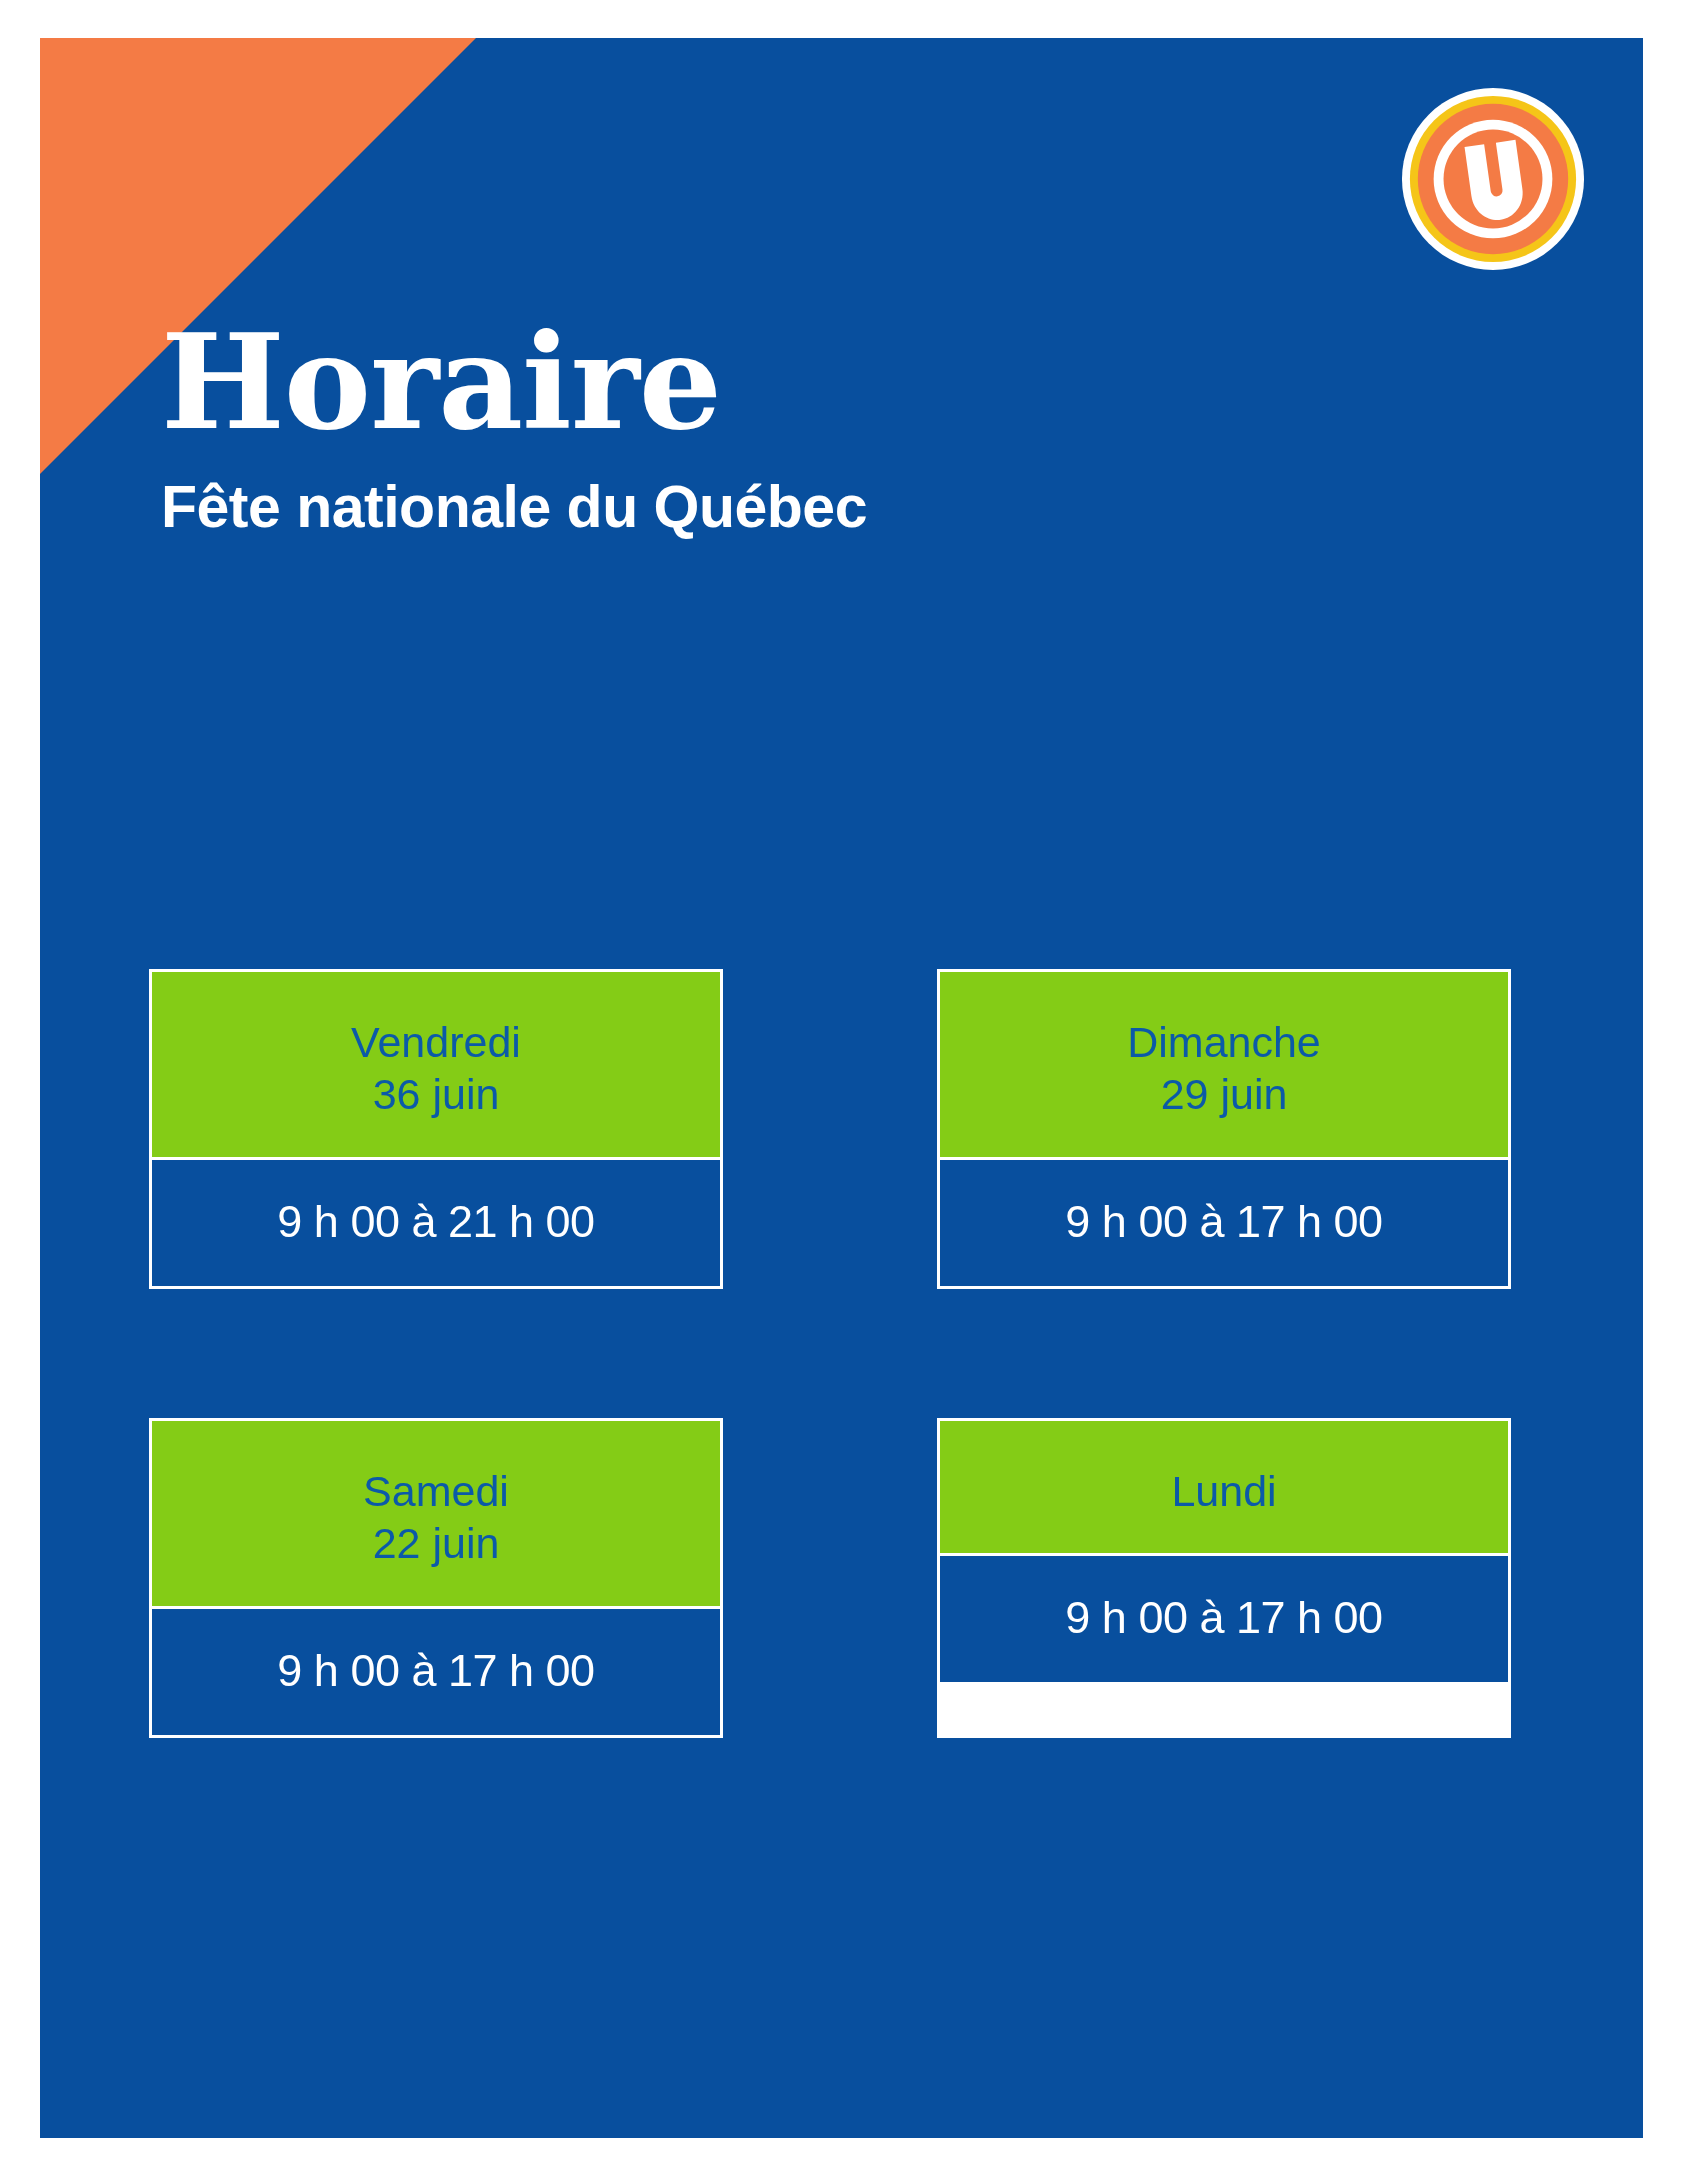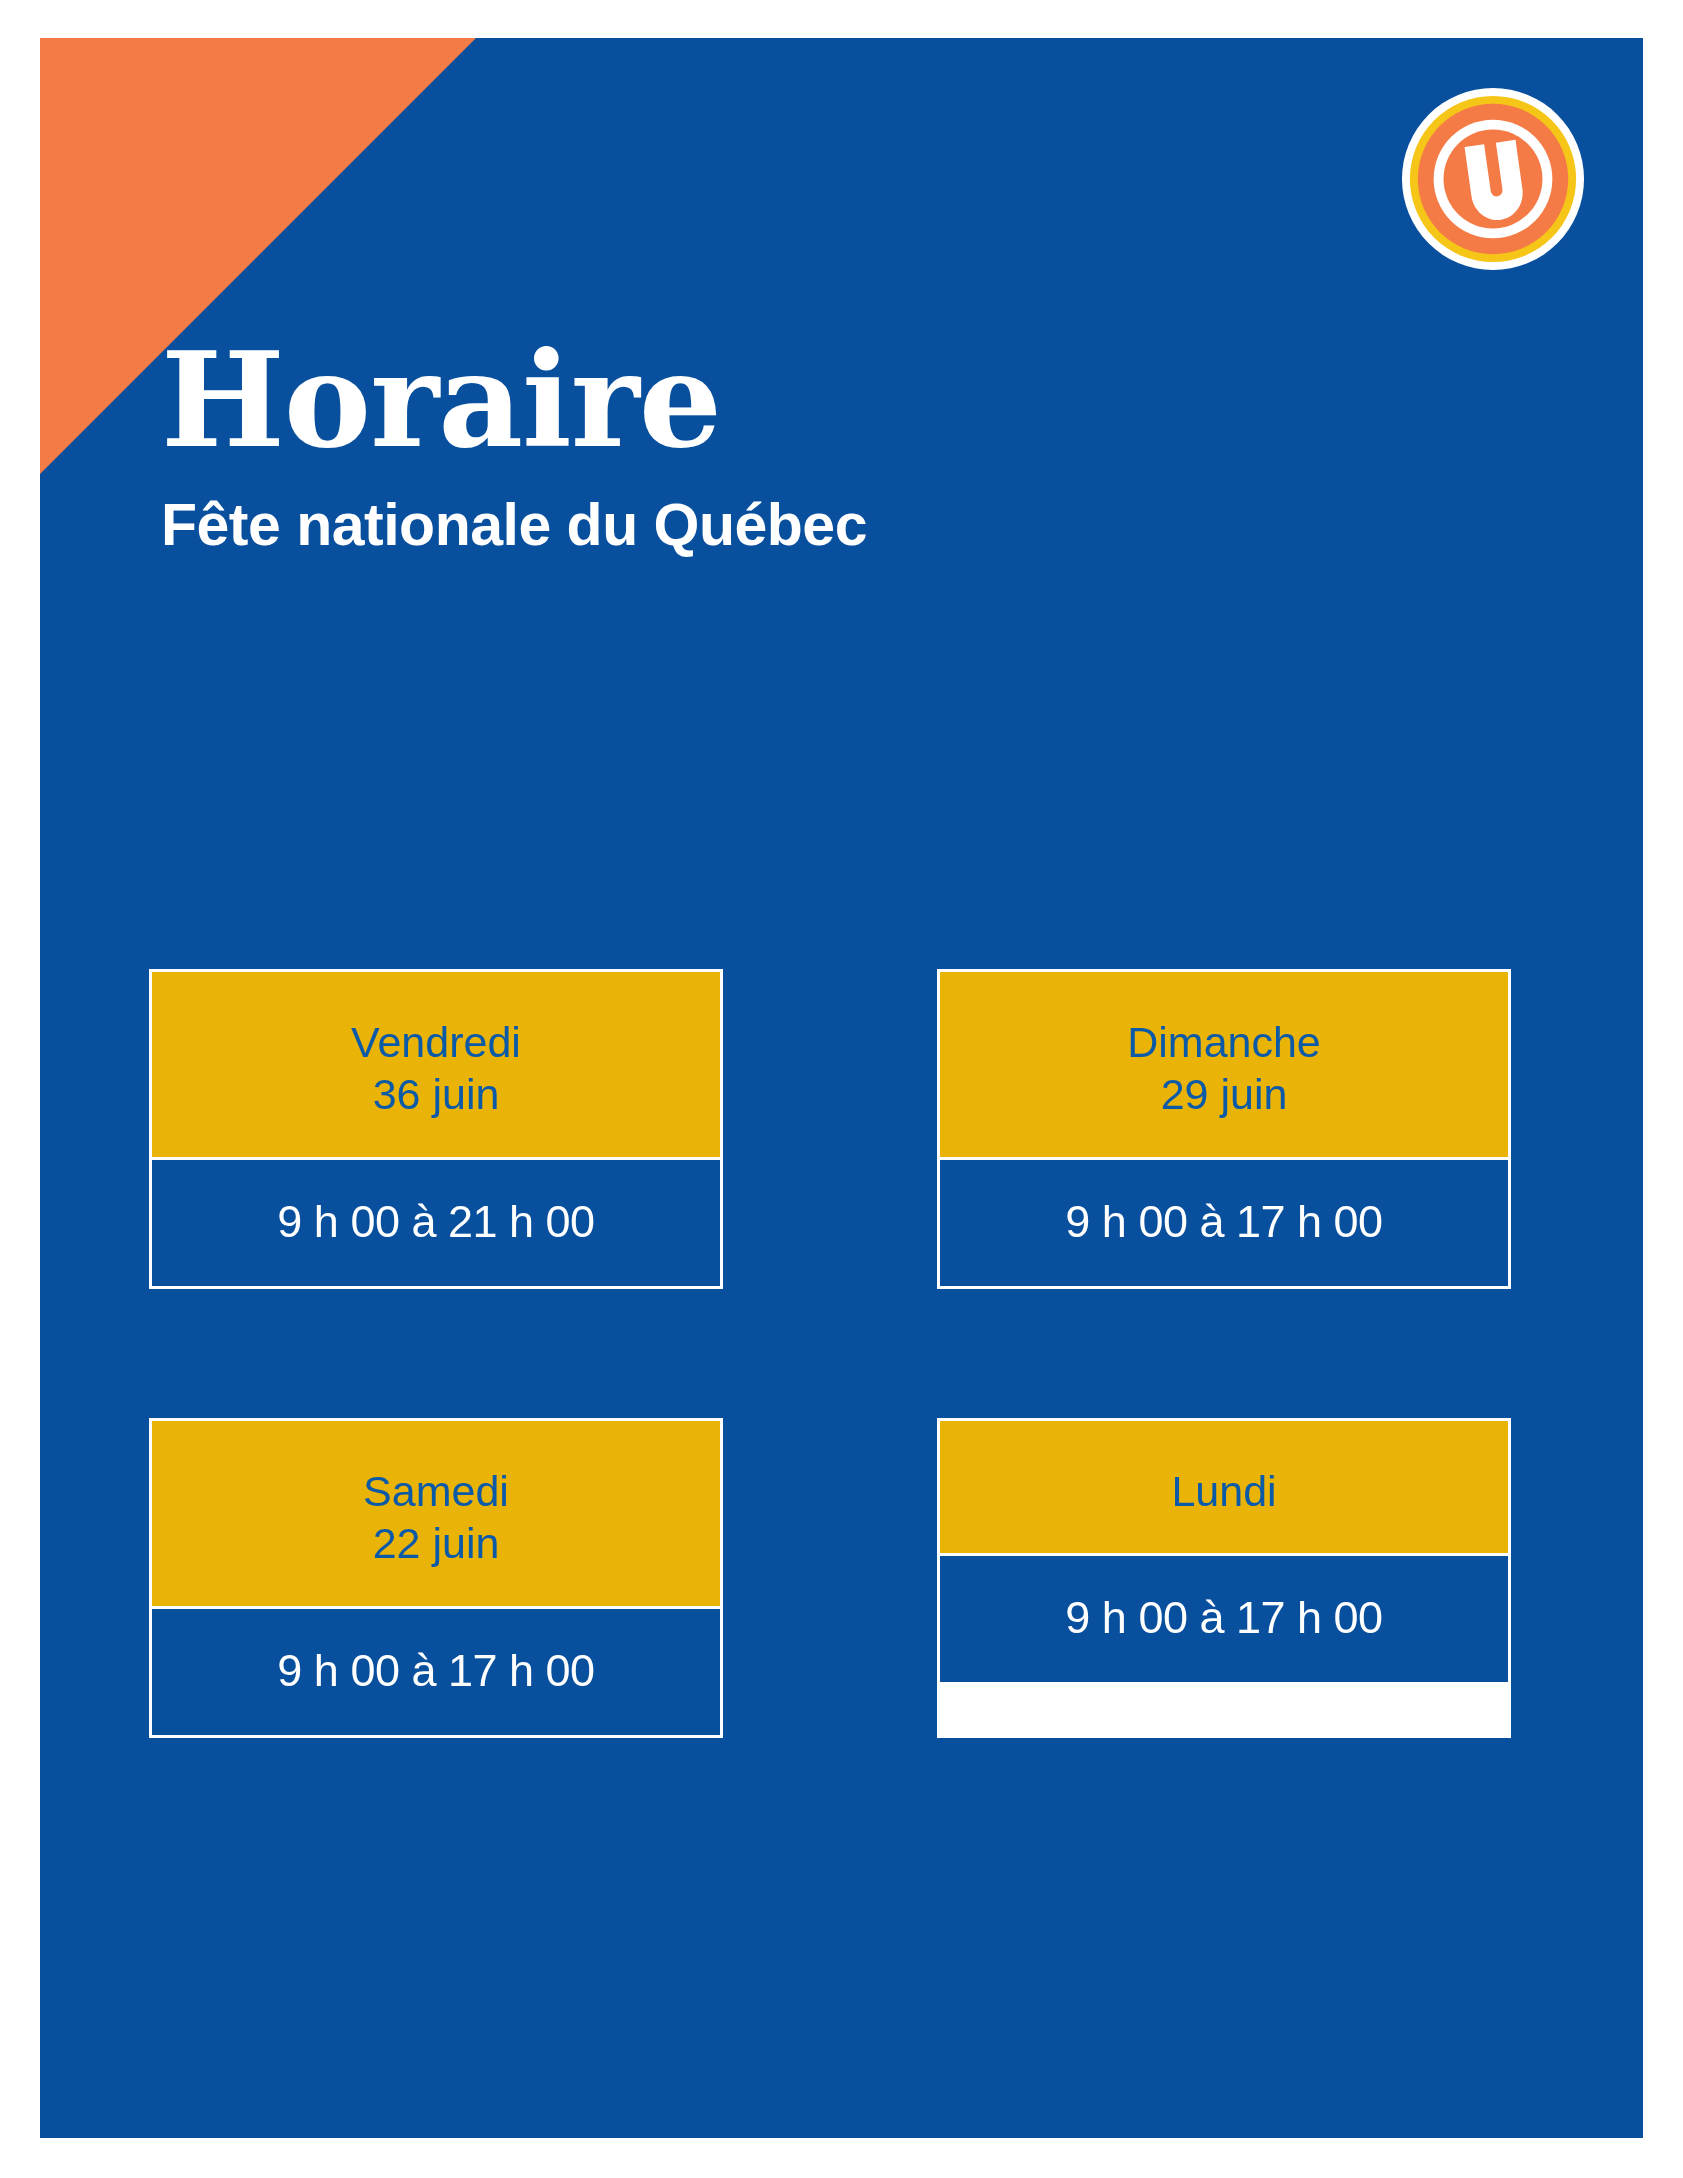--- a/index.html
+++ b/index.html
@@ -47,21 +47,21 @@
     position: absolute;
     top: 48px;
     right: 57px;
     width: 186px;
     height: 186px;
   }
   .logo svg { display: block; width: 186px; height: 186px; }
 
   .titles {
     position: absolute;
-    top: 297px;
+    top: 279px;
     left: 121px;
     width: 1188px;
   }
   .title-main {
     font-family: "DejaVu Serif", "Liberation Serif", serif;
     font-weight: 700;
     font-size: 131px;
     line-height: 1.0;
     color: #ffffff;
     letter-spacing: -1px;
@@ -89,21 +89,21 @@
     column-gap: 214px;
     row-gap: 129px;
   }
 
   .card {
     border: 3px solid #ffffff;
     background: #ffffff;
     box-sizing: border-box;
   }
   .card-day {
-    background: #eab308;
+    background: #84cc16;
     color: #0B5AA8;
     text-align: center;
     padding: 44px 10px 36px 10px;
     font-size: 43px;
     line-height: 1.22;
     font-weight: 400;
   }
   .card-day .dow { display: block; }
   .card-day .date { display: block; }
   .card-hours {

